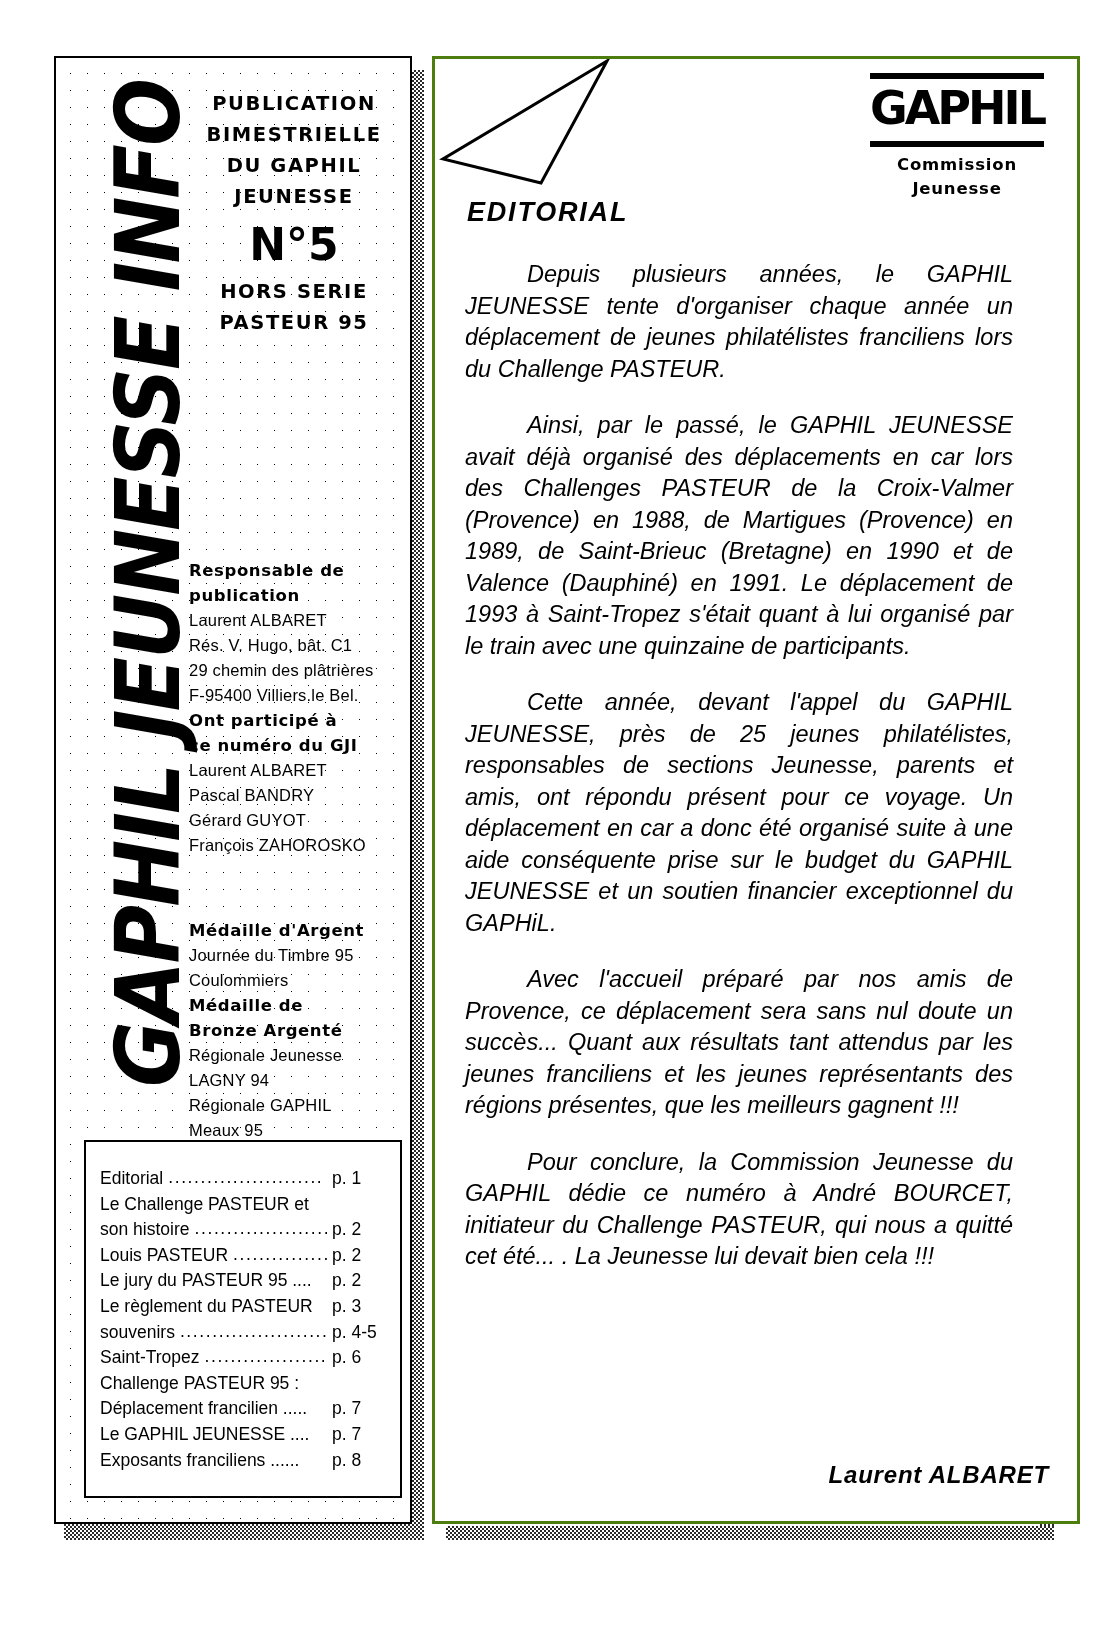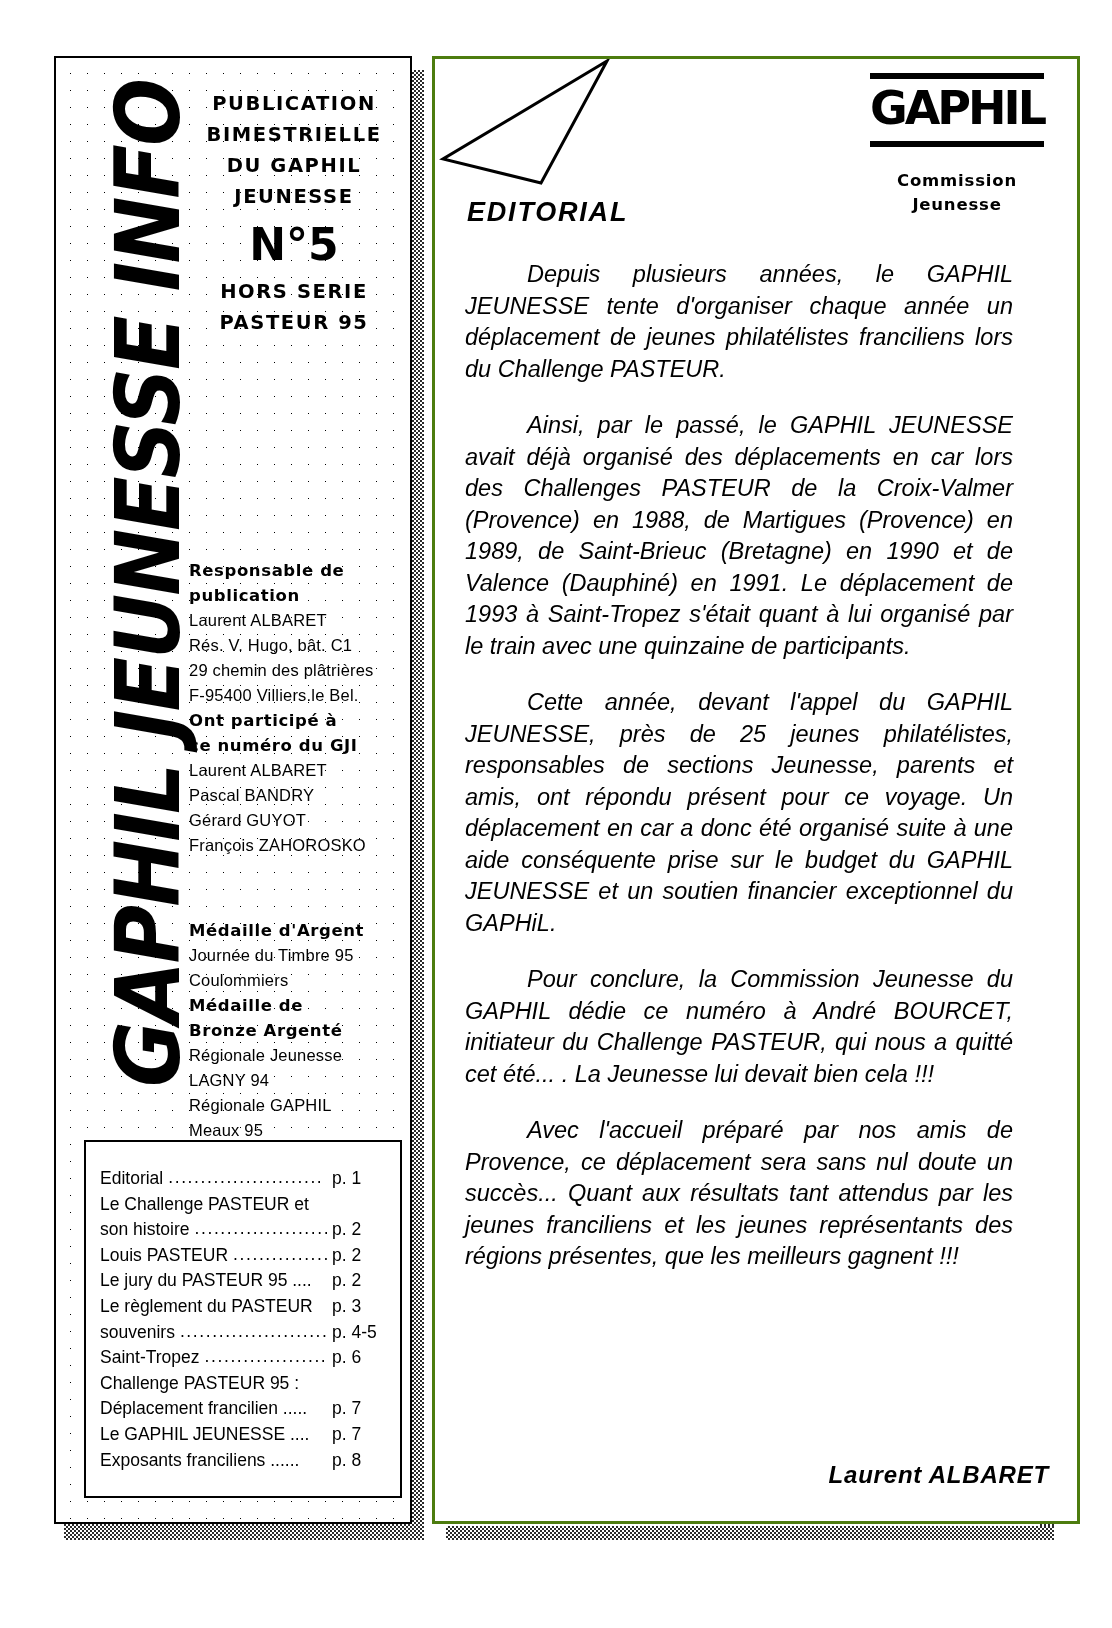--- a/index.html
+++ b/index.html
@@ -238,21 +238,21 @@
     letter-spacing: -3px;
     line-height: 52px;
     text-align: center;
   }
   #gaphil-logo .sub {
     font-family: "DejaVu Sans", sans-serif;
     font-weight: bold;
     font-size: 16.5px;
     line-height: 24px;
     letter-spacing: 0.8px;
-    margin-top: 22px;
+    margin-top: 6px;
   }
 
   #editorial-title {
     position: absolute;
     left: 32px;
     top: 138px;
     font-family: "Liberation Sans", sans-serif;
     font-weight: bold;
     font-style: italic;
     font-size: 27px;
@@ -425,21 +425,21 @@
       <div class="sub" style="margin-top:0">Jeunesse</div>
     </div>
 
     <div id="editorial-title">EDITORIAL</div>
 
     <div id="editorial-body">
 
     <p>Depuis plusieurs années, le GAPHIL JEUNESSE tente d'organiser chaque année un déplacement de jeunes philatélistes franciliens lors du Challenge PASTEUR.</p>
         <p>Ainsi, par le passé, le GAPHIL JEUNESSE avait déjà organisé des déplacements en car lors des Challenges PASTEUR de la Croix-Valmer (Provence) en 1988, de Martigues (Provence) en 1989, de Saint-Brieuc (Bretagne) en 1990 et de Valence (Dauphiné) en 1991. Le déplacement de 1993 à Saint-Tropez s'était quant à lui organisé par le train avec une quinzaine de participants.</p>
         <p>Cette année, devant l'appel du GAPHIL JEUNESSE, près de 25 jeunes philatélistes, responsables de sections Jeunesse, parents et amis, ont répondu présent pour ce voyage. Un déplacement en car a donc été organisé suite à une aide conséquente prise sur le budget du GAPHIL JEUNESSE et un soutien financier exceptionnel du GAPHiL.</p>
+        <p>Avec l'accueil préparé par nos amis de Provence, ce déplacement sera sans nul doute un succès... Quant aux résultats tant attendus par les jeunes franciliens et les jeunes représentants des régions présentes, que les meilleurs gagnent !!!</p>
         <p>Pour conclure, la Commission Jeunesse du GAPHIL dédie ce numéro à André BOURCET, initiateur du Challenge PASTEUR, qui nous a quitté cet été... . La Jeunesse lui devait bien cela !!!</p>
-        <p>Avec l'accueil préparé par nos amis de Provence, ce déplacement sera sans nul doute un succès... Quant aux résultats tant attendus par les jeunes franciliens et les jeunes représentants des régions présentes, que les meilleurs gagnent !!!</p>
       </div>
 
     <div id="editorial-signature">Laurent ALBARET</div>
 
   </div>
 
 </div>
 
 </body></html>

